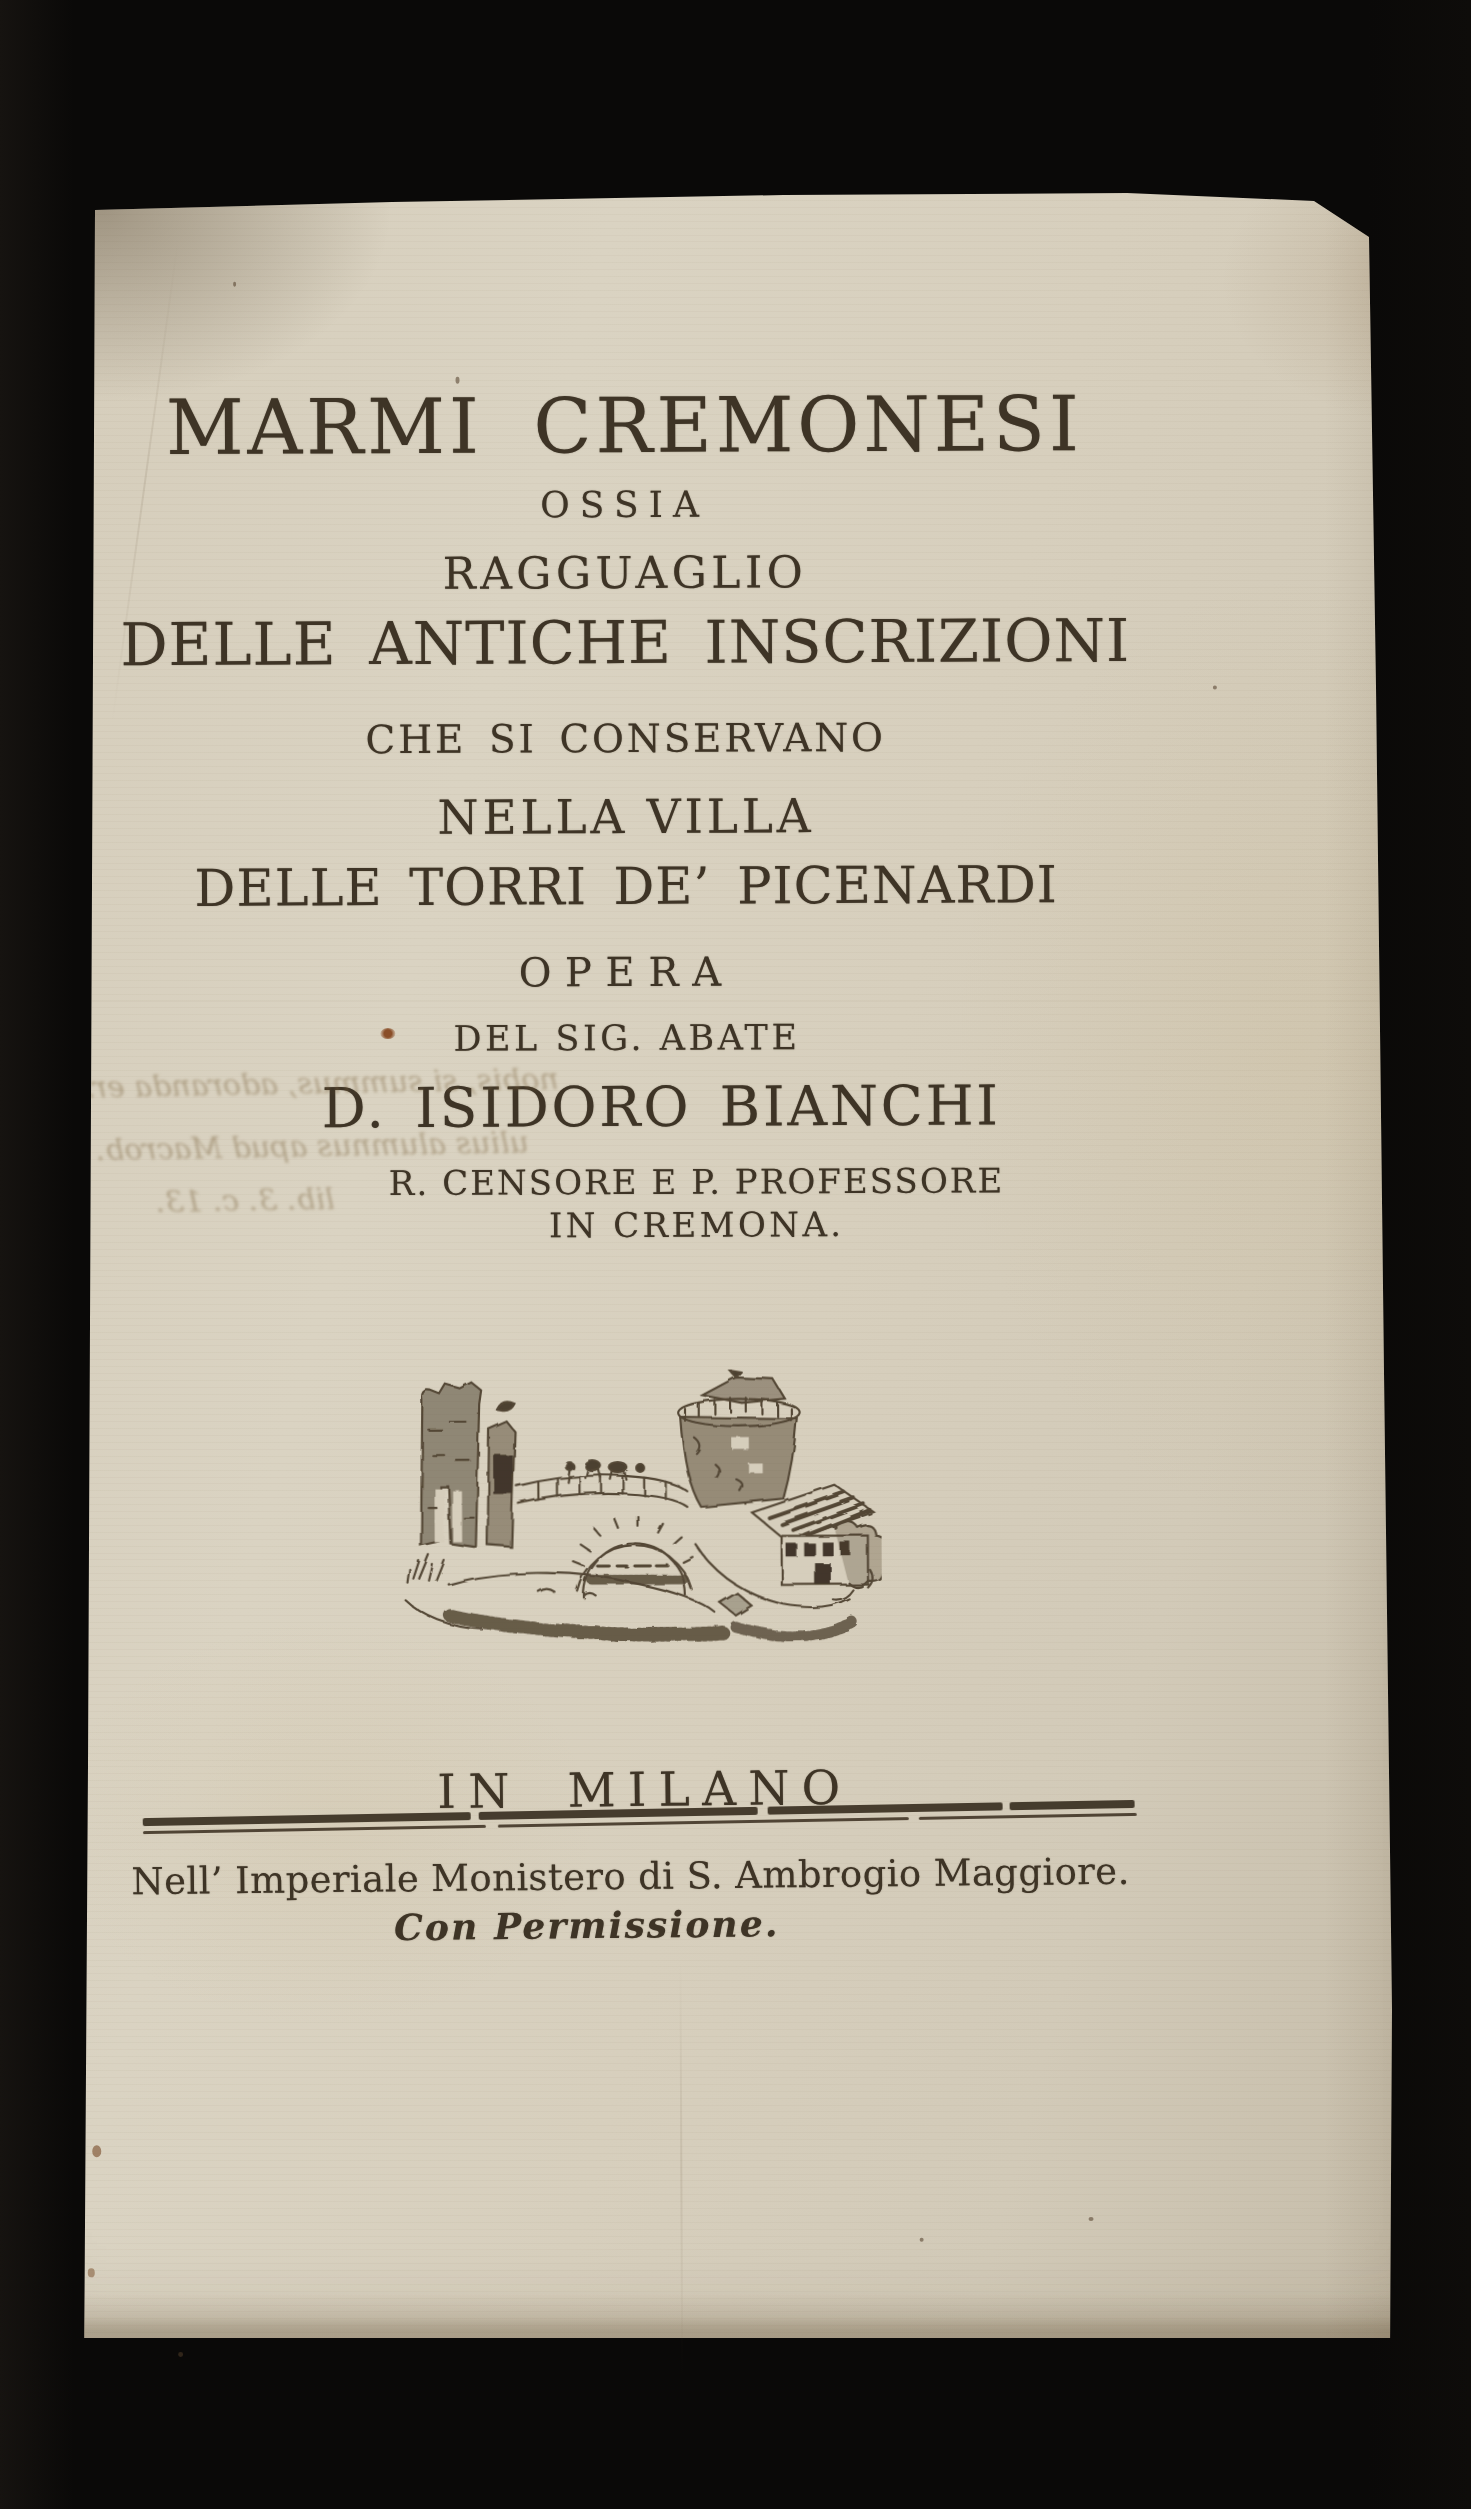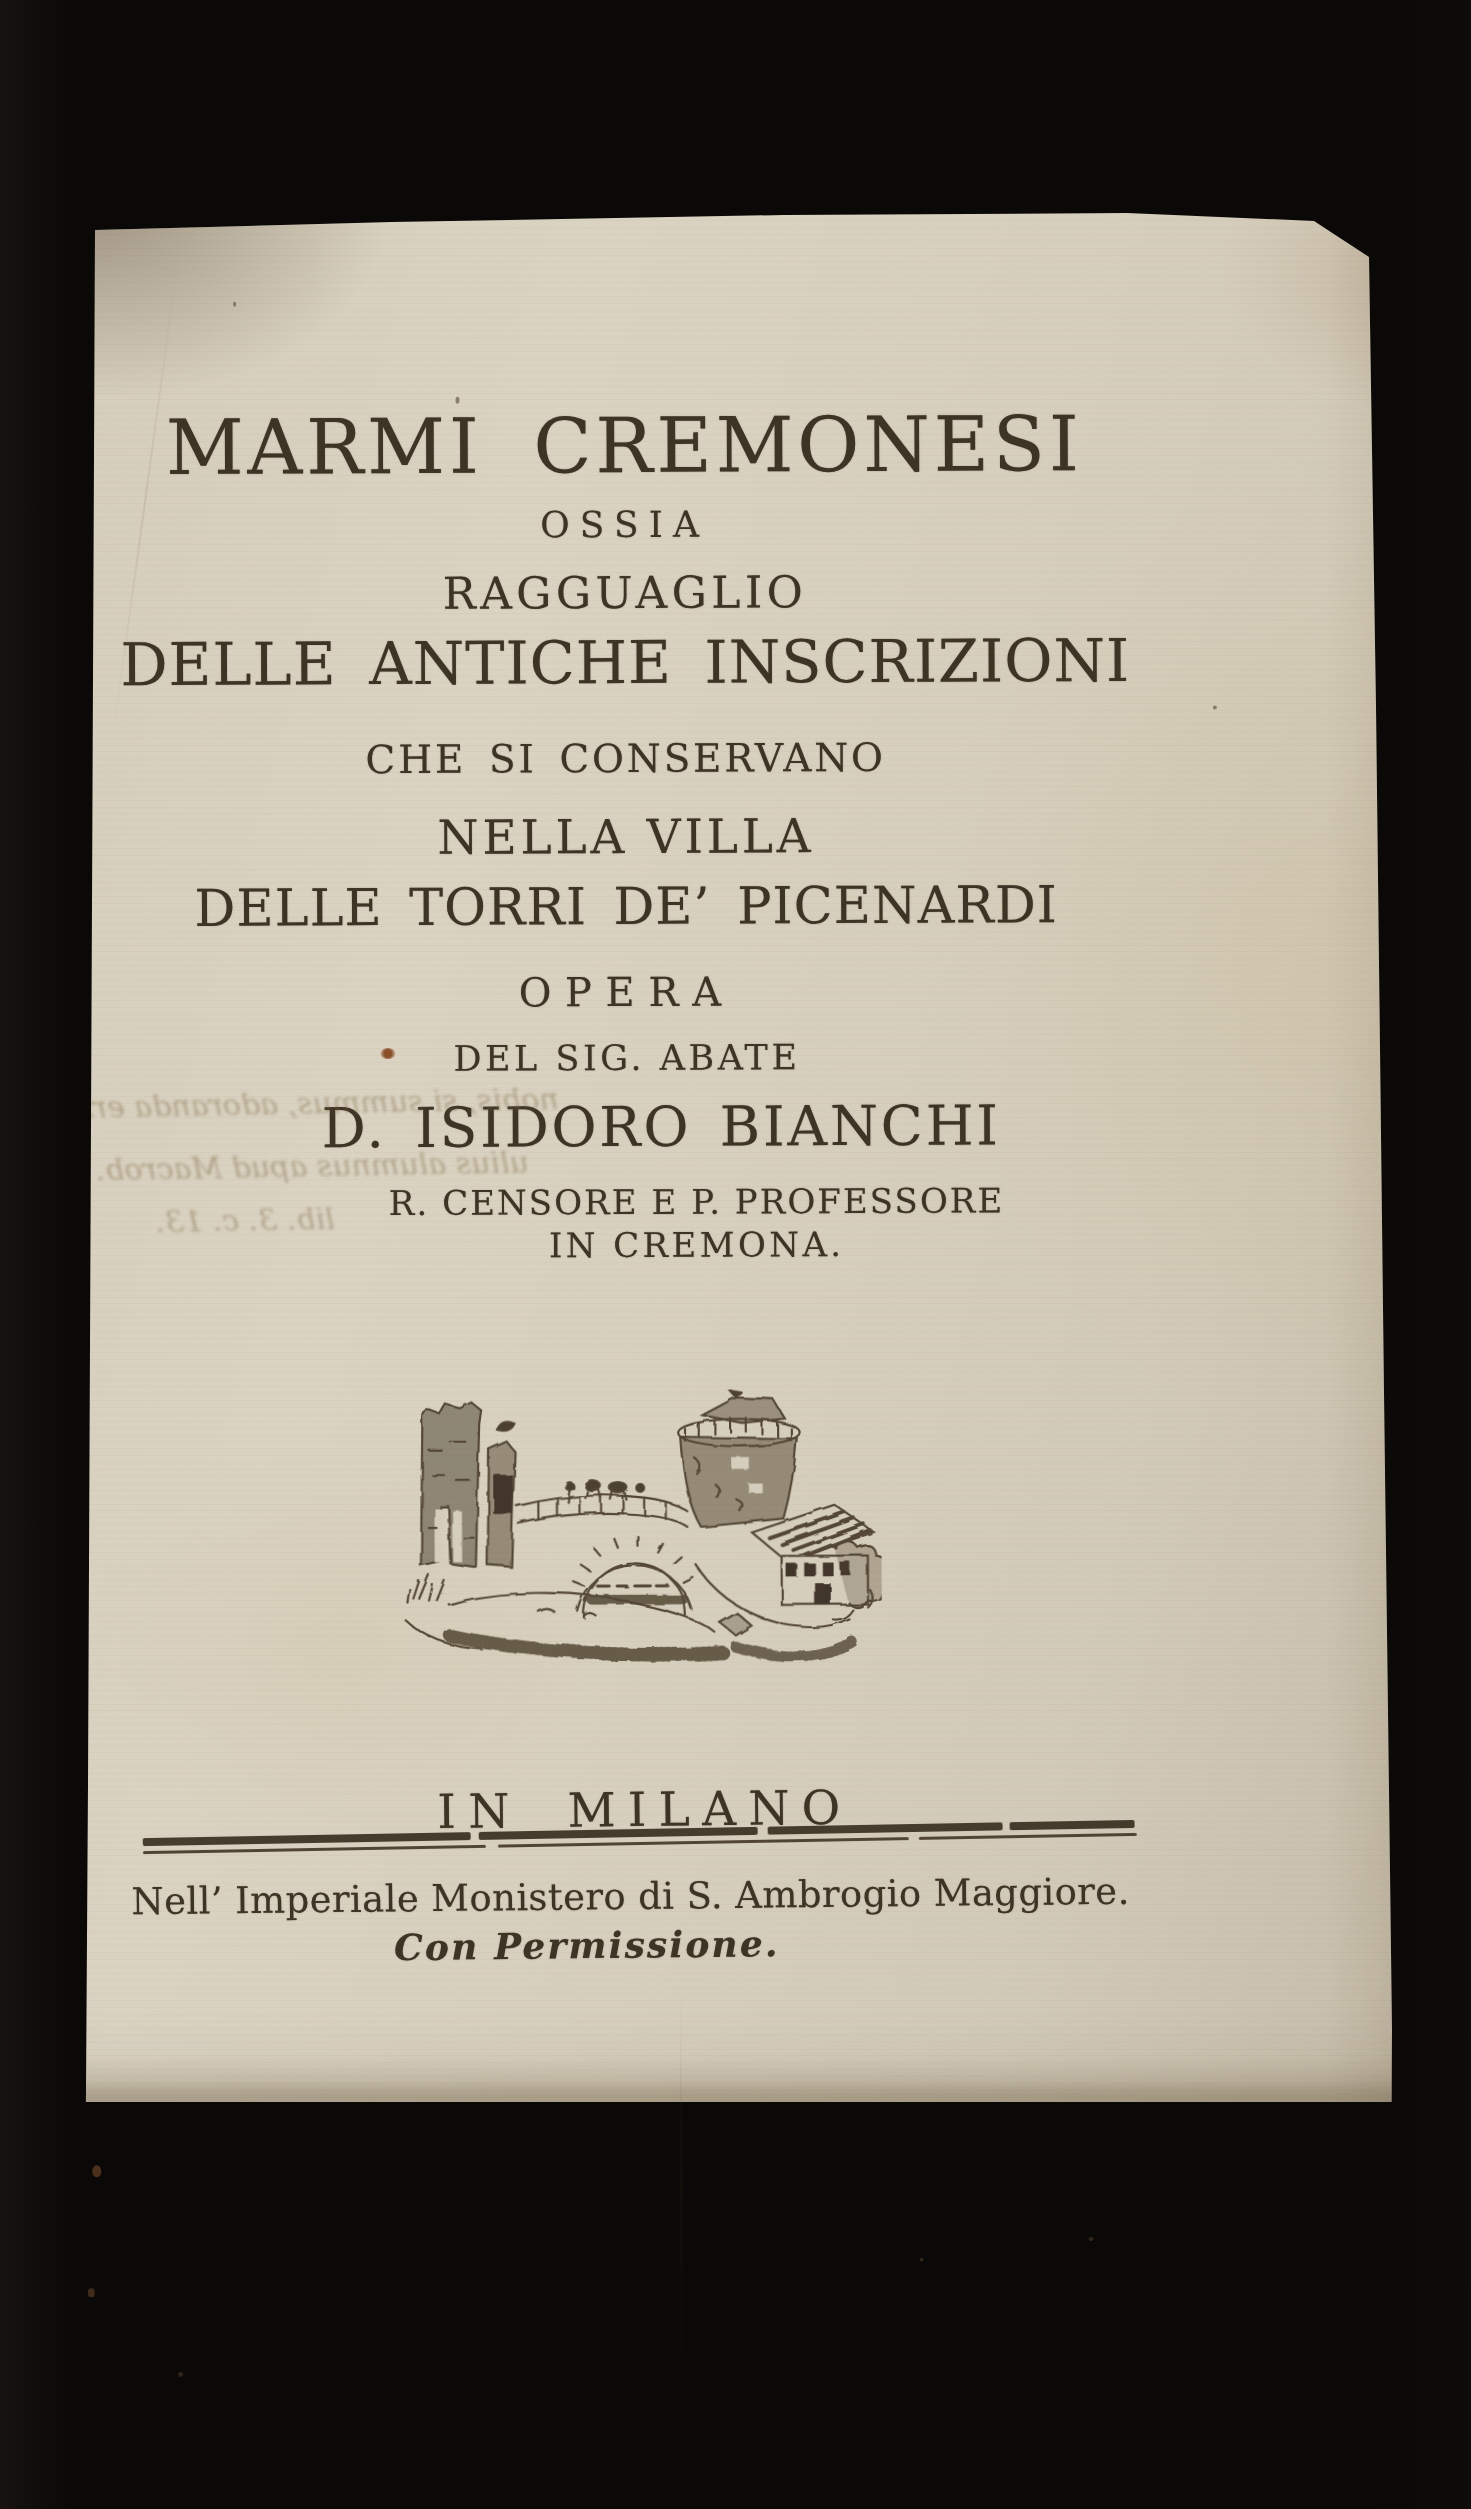--- a/index.html
+++ b/index.html
@@ -1,32 +1,32 @@
 <!DOCTYPE html>
 <html><head>
 <meta charset="utf-8">
 <style>
   html,body{margin:0;padding:0;background:#0b0a08;}
   .photo{position:relative;width:1471px;height:2509px;overflow:hidden;
     background:linear-gradient(90deg,#161310 0,#0a0908 5%,#0a0908 93%,#0e0c0a 100%);
     font-family:"DejaVu Serif","Liberation Serif",serif;}
-  .paper{position:absolute;left:0;top:0;width:1471px;height:2082px;
+  .paper{position:absolute;left:0;top:0;width:1471px;height:2338px;
     clip-path:polygon(95px 210px,392px 202px,784px 195px,1127px 193px,1314px 201px,1369px 237px,1376px 686px,1384px 1372px,1392px 2009px,1390px 2352px,1176px 2364px,882px 2380px,686px 2392px,412px 2390px,196px 2382px,84px 2376px,88px 1764px,92px 882px);
     background:
       radial-gradient(412px 274px at 7% 9%,rgba(75,60,40,.38),transparent 70%),
       radial-gradient(294px 196px at 98% 12%,rgba(120,85,45,.18),transparent 75%),
       radial-gradient(490px 686px at 88% 45%,rgba(190,160,95,.10),transparent 70%),
       radial-gradient(392px 294px at 22% 78%,rgba(180,150,90,.08),transparent 70%),
       linear-gradient(180deg,rgba(110,90,60,.32) 0 5.9px,rgba(110,90,60,.12) 15.7px,transparent 33px),
       linear-gradient(0deg,rgba(100,80,50,.28) 0 7.8px,rgba(100,80,50,.10) 21.6px,transparent 45px),
       linear-gradient(90deg,rgba(120,95,60,.25) 0 9.8px,transparent 25.5px),
       linear-gradient(90deg,transparent 90%,rgba(100,80,50,.16) 97%,rgba(70,52,30,.35) 100%),
       repeating-linear-gradient(180deg,rgba(120,100,70,.045) 0 1px,transparent 1px 6.9px),
       linear-gradient(105deg,#c9c0ad 0%,#d6cebc 9%,#dad3c2 32%,#d7cfbd 56%,#d2cab8 76%,#c6bdaa 96%);
-    box-shadow:inset 0 0 88px rgba(60,45,25,.22);margin-top:20px;}
+    box-shadow:inset 0 0 88px rgba(60,45,25,.22);}
   .content{position:absolute;left:0;top:0;width:1471px;height:2509px;
     transform:rotate(-.25deg);transform-origin:627px 1176px;color:#3e3426;}
   .line{position:absolute;left:0;width:1255px;text-align:center;line-height:1;
     white-space:nowrap;text-shadow:0 0 1.2px rgba(62,52,38,.55);}
   .l-title   {top:388px;font-size:76px;letter-spacing:.05em;word-spacing:.30em;}
   .l-ossia   {top:487px;font-size:36px;letter-spacing:.28em;}
   .l-ragg    {top:551px;font-size:44px;letter-spacing:.10em;}
   .l-subtitle{top:613px;font-size:59px;letter-spacing:.015em;word-spacing:.22em;}
   .l-che     {top:719px;font-size:39px;letter-spacing:.07em;word-spacing:.2em;}
   .l-nella   {top:793px;font-size:47px;letter-spacing:.08em;}

